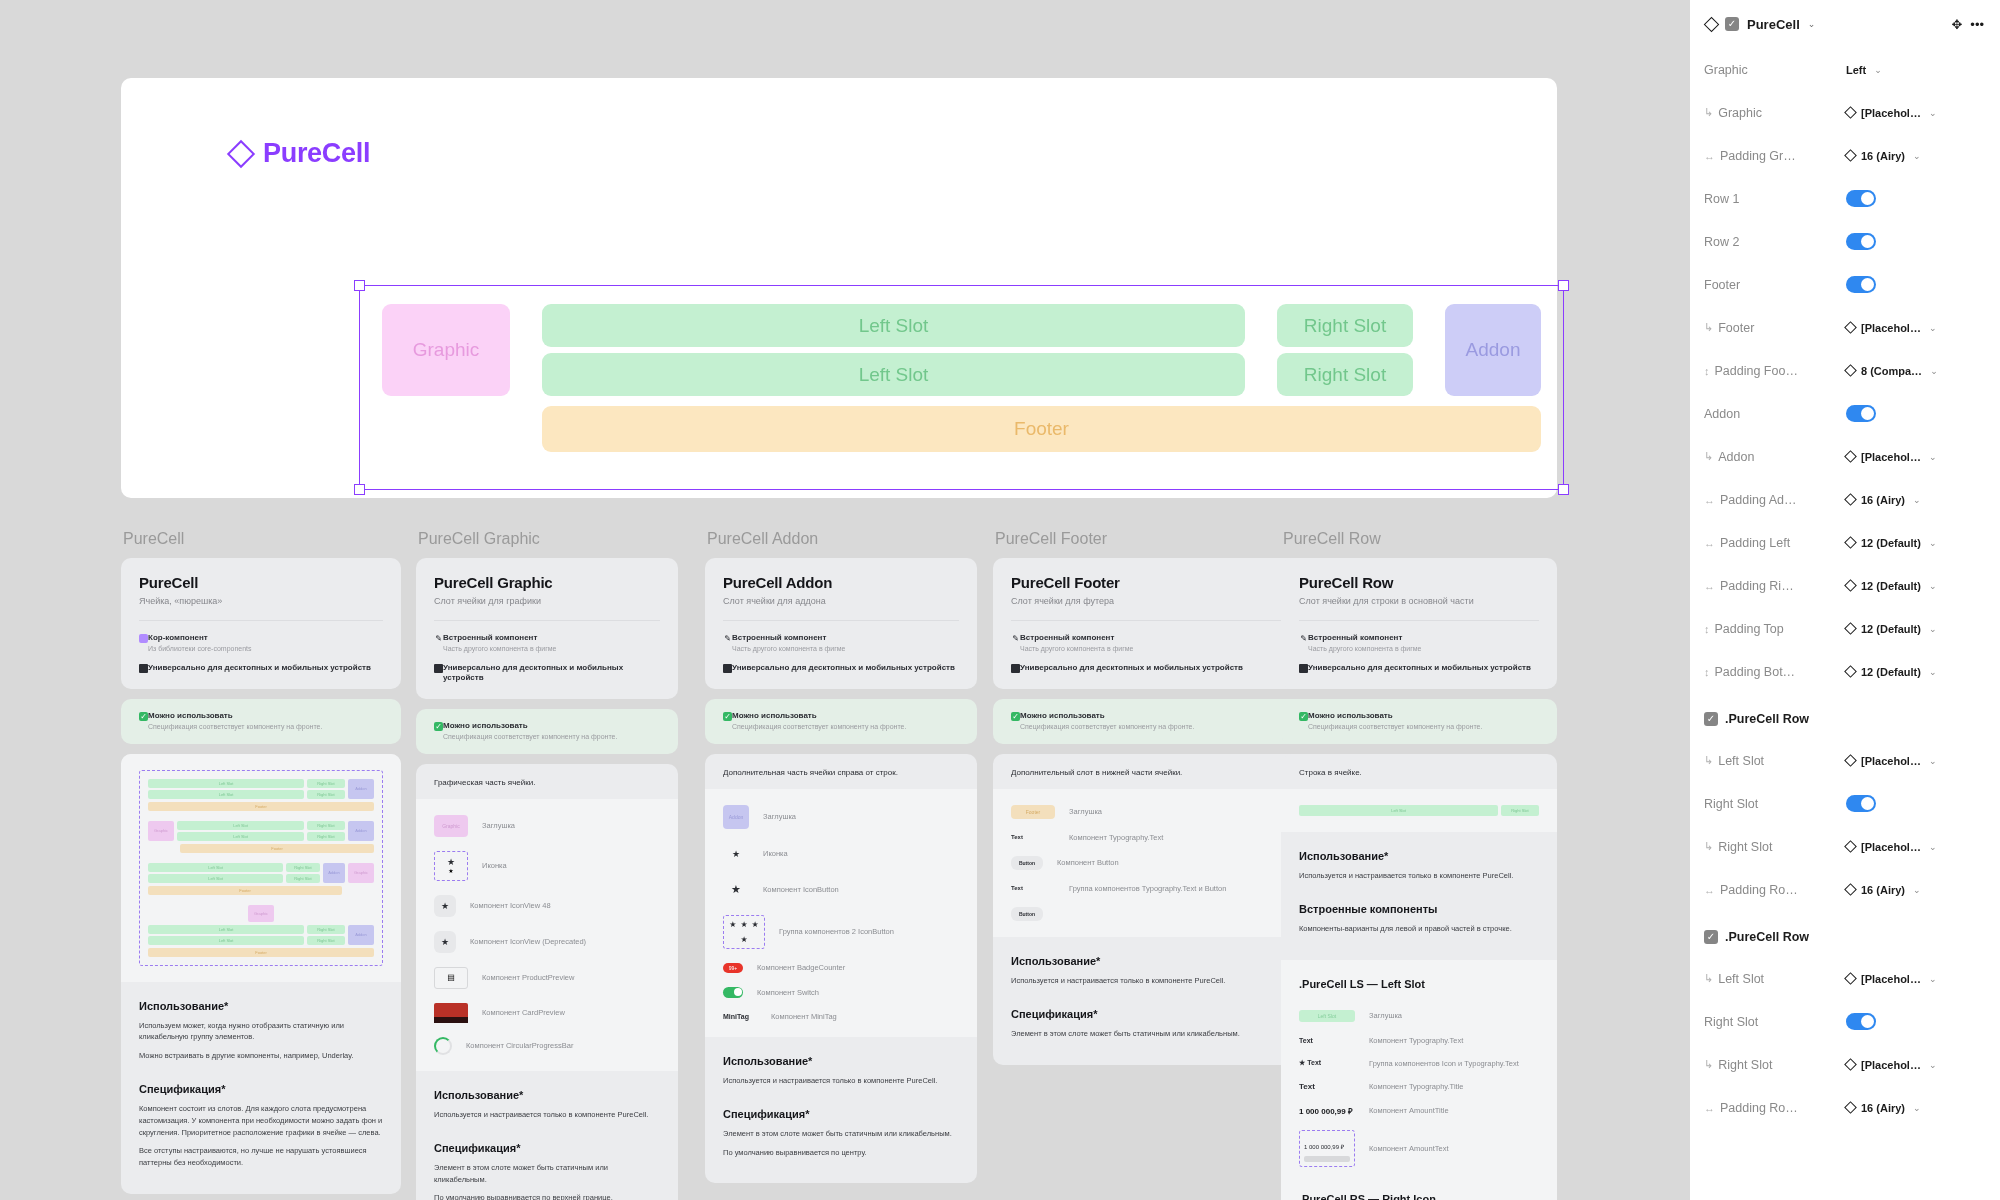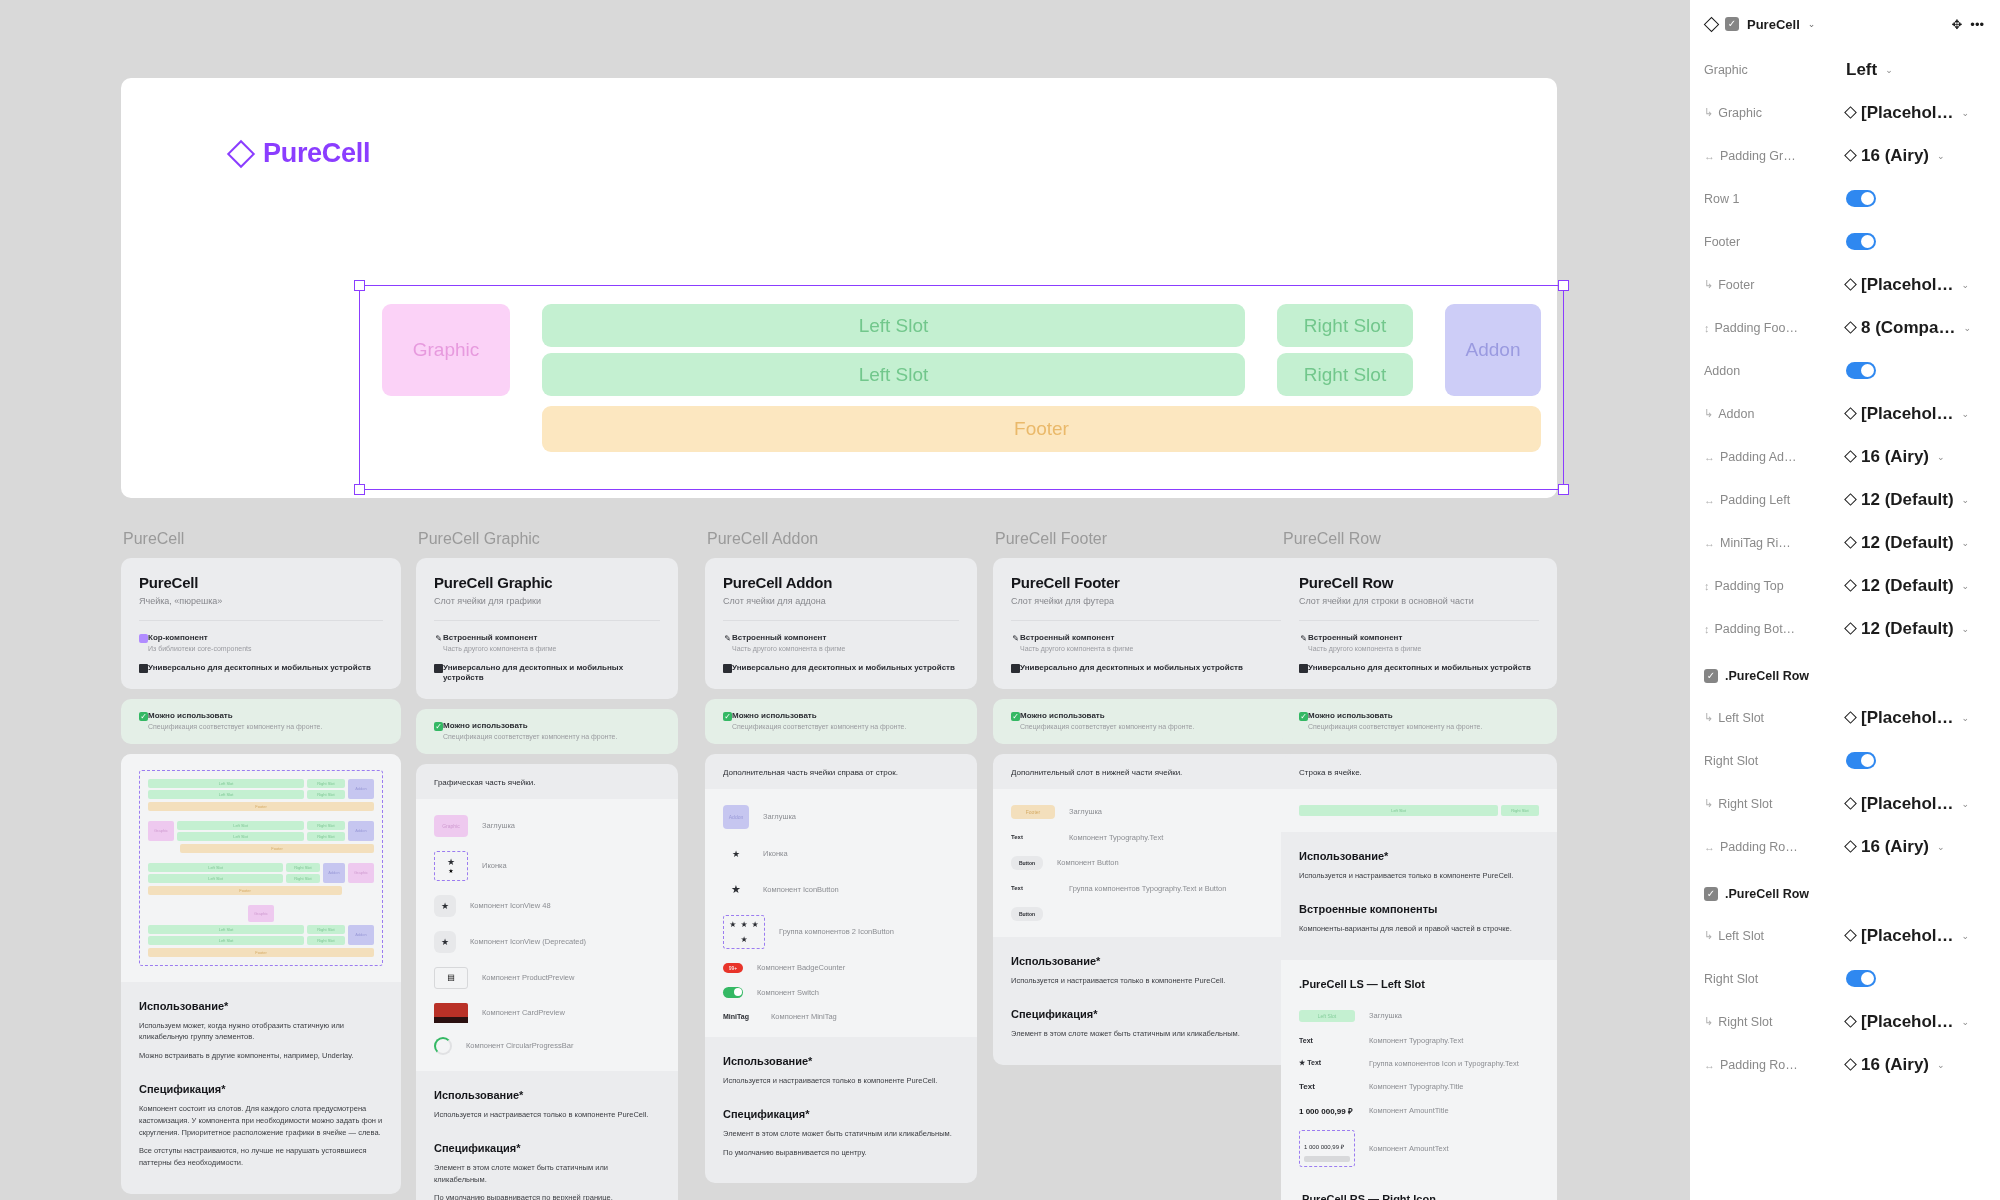--- a/index.html
+++ b/index.html
@@ -223,21 +223,21 @@
     font-size: 12.5px; color: #8a8a8a;
     display: flex; align-items: center; gap: 5px;
     white-space: nowrap; overflow: hidden;
   }
   .pl-arrow { color: #b0b0b0; font-size: 11px; }
   .pv { display: flex; align-items: center; gap: 6px; flex: 1; }
   .pv-diamond {
     width: 9px; height: 9px; border: 1.3px solid #1c1c1c;
     transform: rotate(45deg); flex: none;
   }
-  .pv-text { font-size: 17px; color: #1c1c1c; font-weight: bold; }
+  .pv-text { font-size: 11px; color: #1c1c1c; font-weight: bold; }
   .pv-chev { color: #8a8a8a; font-size: 9px; margin-left: 2px; }
   .toggle {
     width: 30px; height: 17px; border-radius: 20px; background: #2f88f0;
     position: relative; flex: none;
   }
   .toggle::after {
     content:''; position:absolute; right:2px; top:2px;
     width:13px; height:13px; border-radius:50%; background:#fff;
   }
   .psection {
@@ -745,20 +745,28 @@
         <div class="prow">
           <div class="pl">
             <span>Row 1</span>
           </div>
           <div class="pv">
             <span class="toggle"></span>
           </div>
         </div>
         <div class="prow">
           <div class="pl">
+            <span>Row 2</span>
+          </div>
+          <div class="pv">
+            <span class="toggle"></span>
+          </div>
+        </div>
+        <div class="prow">
+          <div class="pl">
             <span>Footer</span>
           </div>
           <div class="pv">
             <span class="toggle"></span>
           </div>
         </div>
         <div class="prow">
           <div class="pl">
             <span class="pl-arrow">↳</span>
             <span>Footer</span>
@@ -817,21 +825,21 @@
           </div>
           <div class="pv">
             <span class="pv-diamond"></span>
             <span class="pv-text">12 (Default)</span>
             <span class="pv-chev">⌄</span>
           </div>
         </div>
         <div class="prow">
           <div class="pl">
             <span class="pl-arrow">↔</span>
-            <span>MiniTag Ri…</span>
+            <span>Padding Ri…</span>
           </div>
           <div class="pv">
             <span class="pv-diamond"></span>
             <span class="pv-text">12 (Default)</span>
             <span class="pv-chev">⌄</span>
           </div>
         </div>
         <div class="prow">
           <div class="pl">
             <span class="pl-arrow">↕</span>

